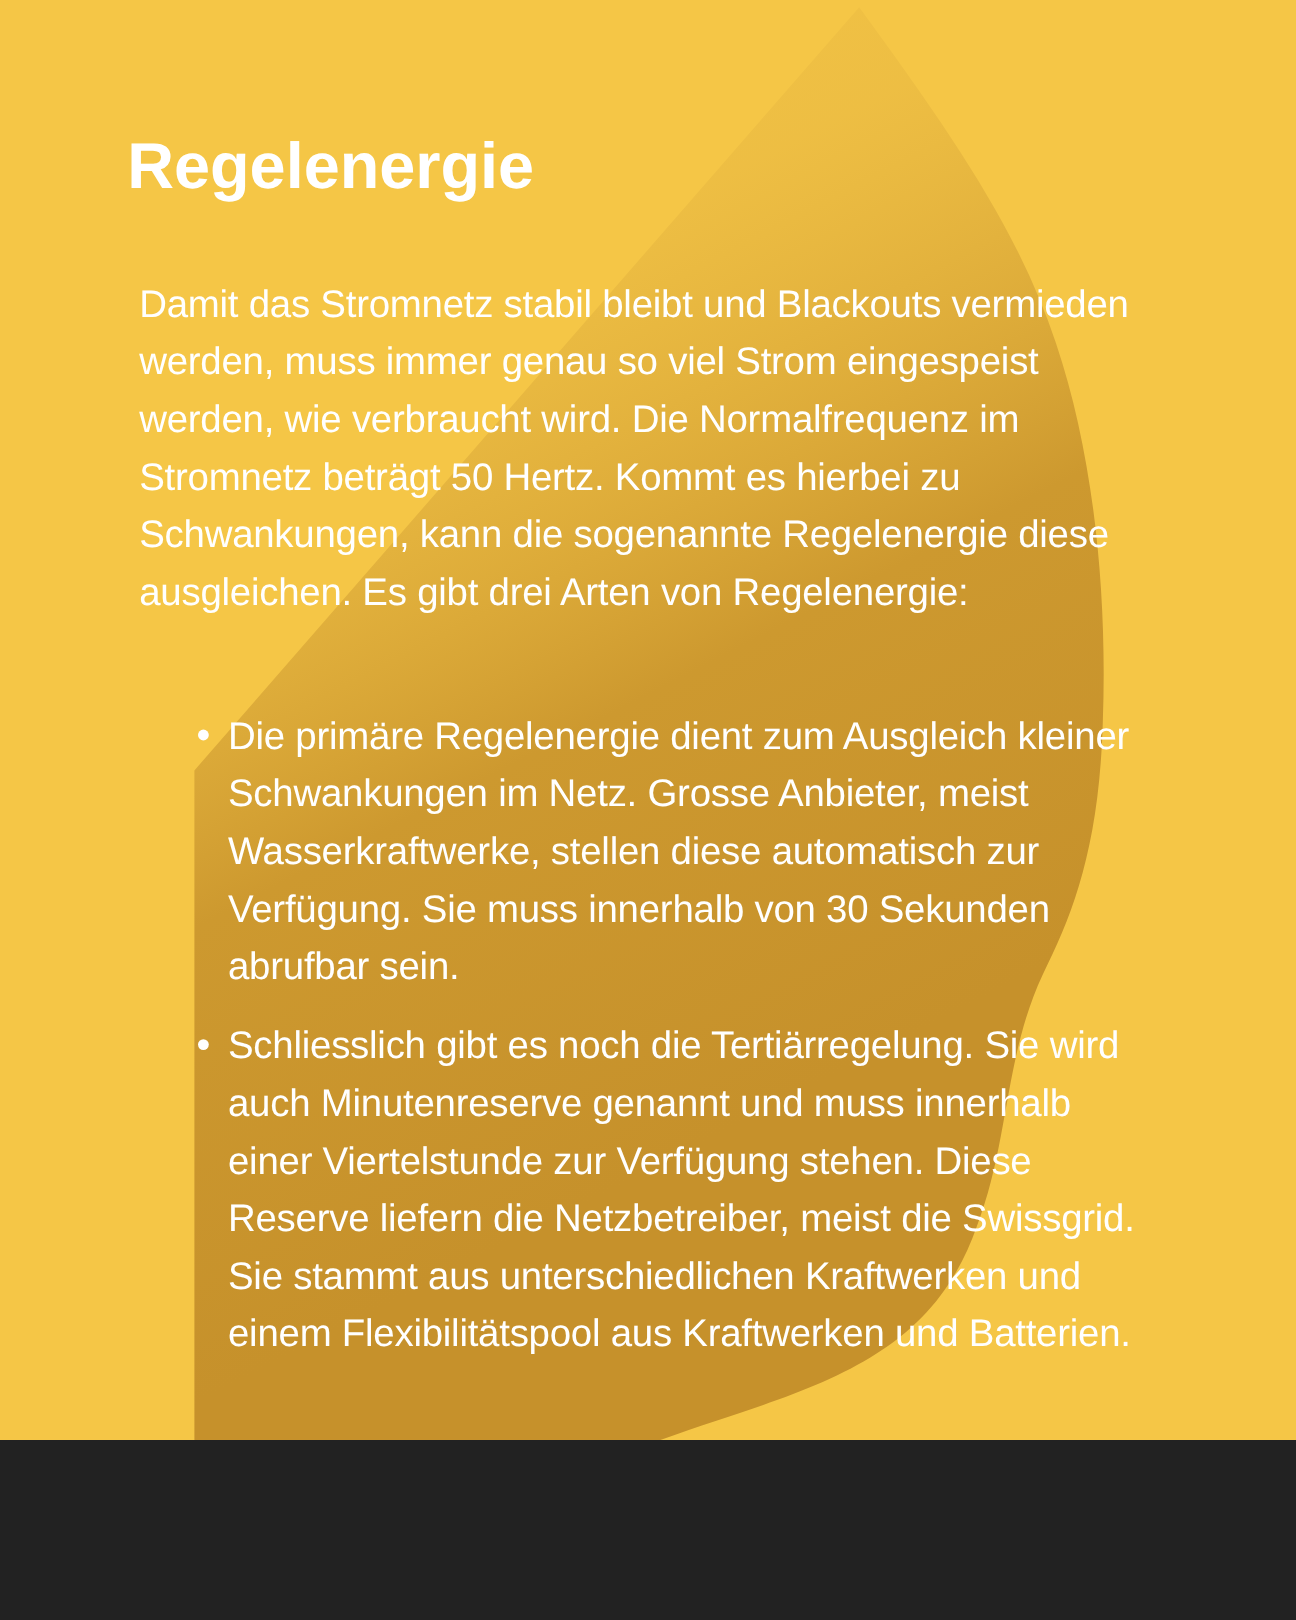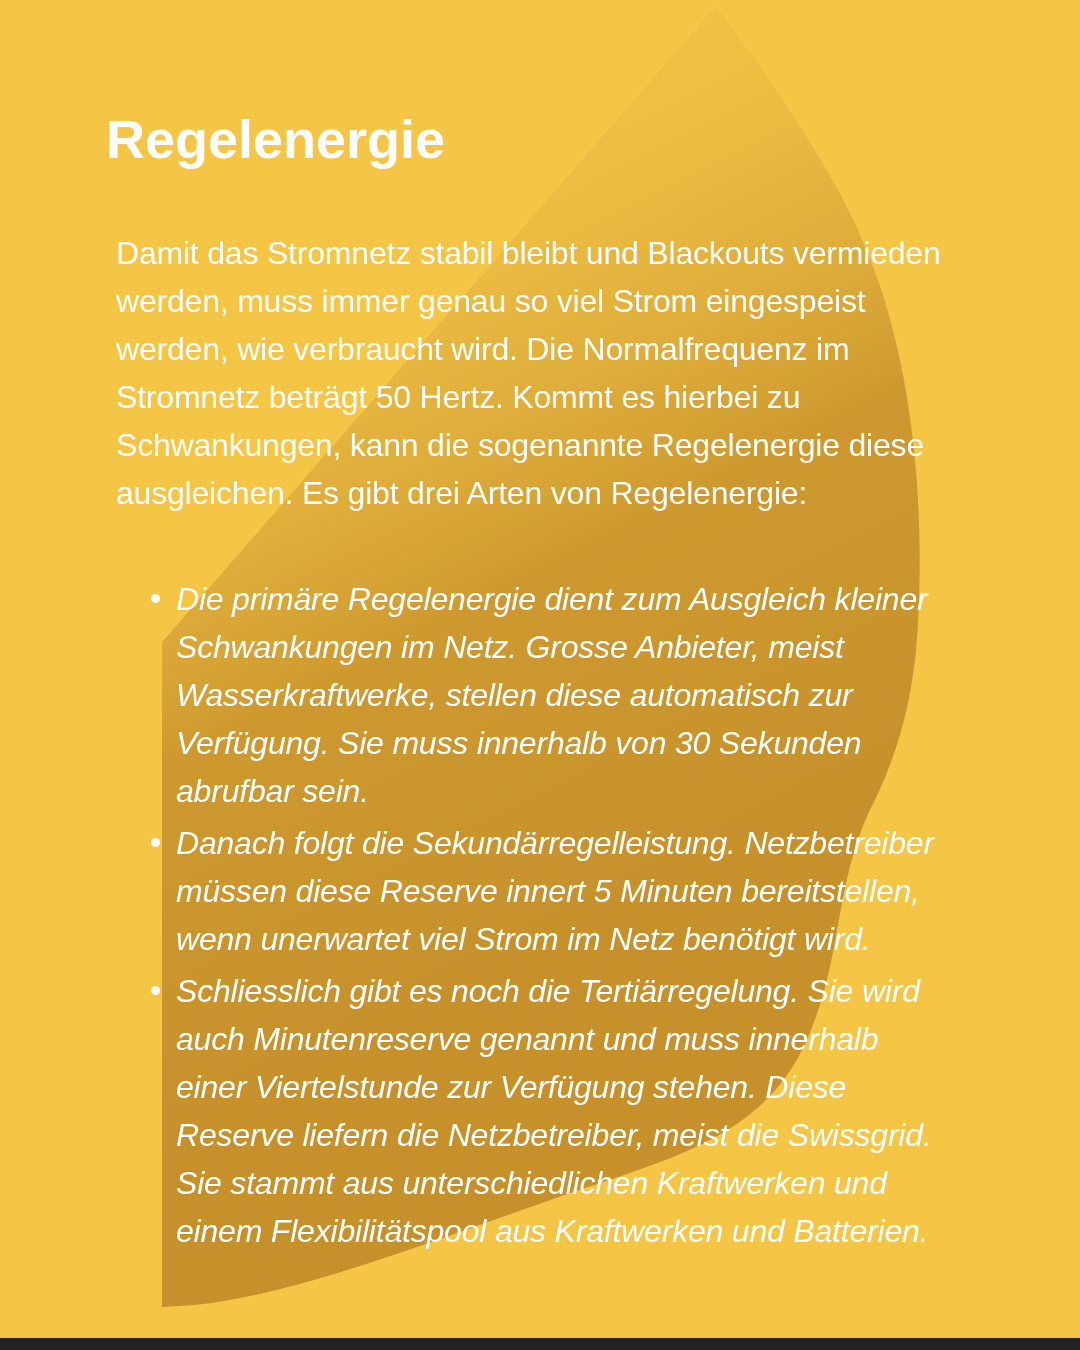--- a/index.html
+++ b/index.html
@@ -4,21 +4,21 @@
 <title>Regelenergie</title>
 <style>
   html, body {
     margin: 0;
     padding: 0;
     background: #222;
   }
   .card {
     position: relative;
     width: 1080px;
-    height: 1338px;
+    height: 1200px;
     overflow: hidden;
     background: #F5C646; 
     color: #FFFFFF;      
     font-family: "Liberation Sans", "DejaVu Sans", sans-serif;
   }
   .blob {
     position: absolute;
     left: 0;
     top: 0;
     width: 1080px;
@@ -54,22 +54,21 @@
     left: 106px;
     top: 571px;
     margin: 0;
     padding: 0;
     width: 960px;
     list-style: none;
   }
   .bullets li {
     position: relative;
     padding-left: 66px;
-    margin: 4px;
-    font-style: italic;
+    margin: 18px;
   }
   .li-text {
     display: block;
     font-size: 32px;
     line-height: 48px;
     font-weight: 400;
     letter-spacing: -0.2px;
     white-space: pre;
   }
   .dot {
@@ -122,26 +121,20 @@
     <li>
       <span class="dot"></span>
       <span class="li-text">Die primäre Regelenergie dient zum Ausgleich kleiner
 Schwankungen im Netz. Grosse Anbieter, meist
 Wasserkraftwerke, stellen diese automatisch zur
 Verfügung. Sie muss innerhalb von 30 Sekunden
 abrufbar sein.</span>
     </li>
     <li>
       <span class="dot"></span>
-      <span class="li-text">Danach folgt die Sekundärregelleistung. Netzbetreiber
-müssen diese Reserve innert 5 Minuten bereitstellen,
-wenn unerwartet viel Strom im Netz benötigt wird.</span>
-    </li>
-    <li>
-      <span class="dot"></span>
       <span class="li-text">Schliesslich gibt es noch die Tertiärregelung. Sie wird
 auch Minutenreserve genannt und muss innerhalb
 einer Viertelstunde zur Verfügung stehen. Diese
 Reserve liefern die Netzbetreiber, meist die Swissgrid.
 Sie stammt aus unterschiedlichen Kraftwerken und
 einem Flexibilitätspool aus Kraftwerken und Batterien.</span>
     </li>
   </ul>
 
 </div>

